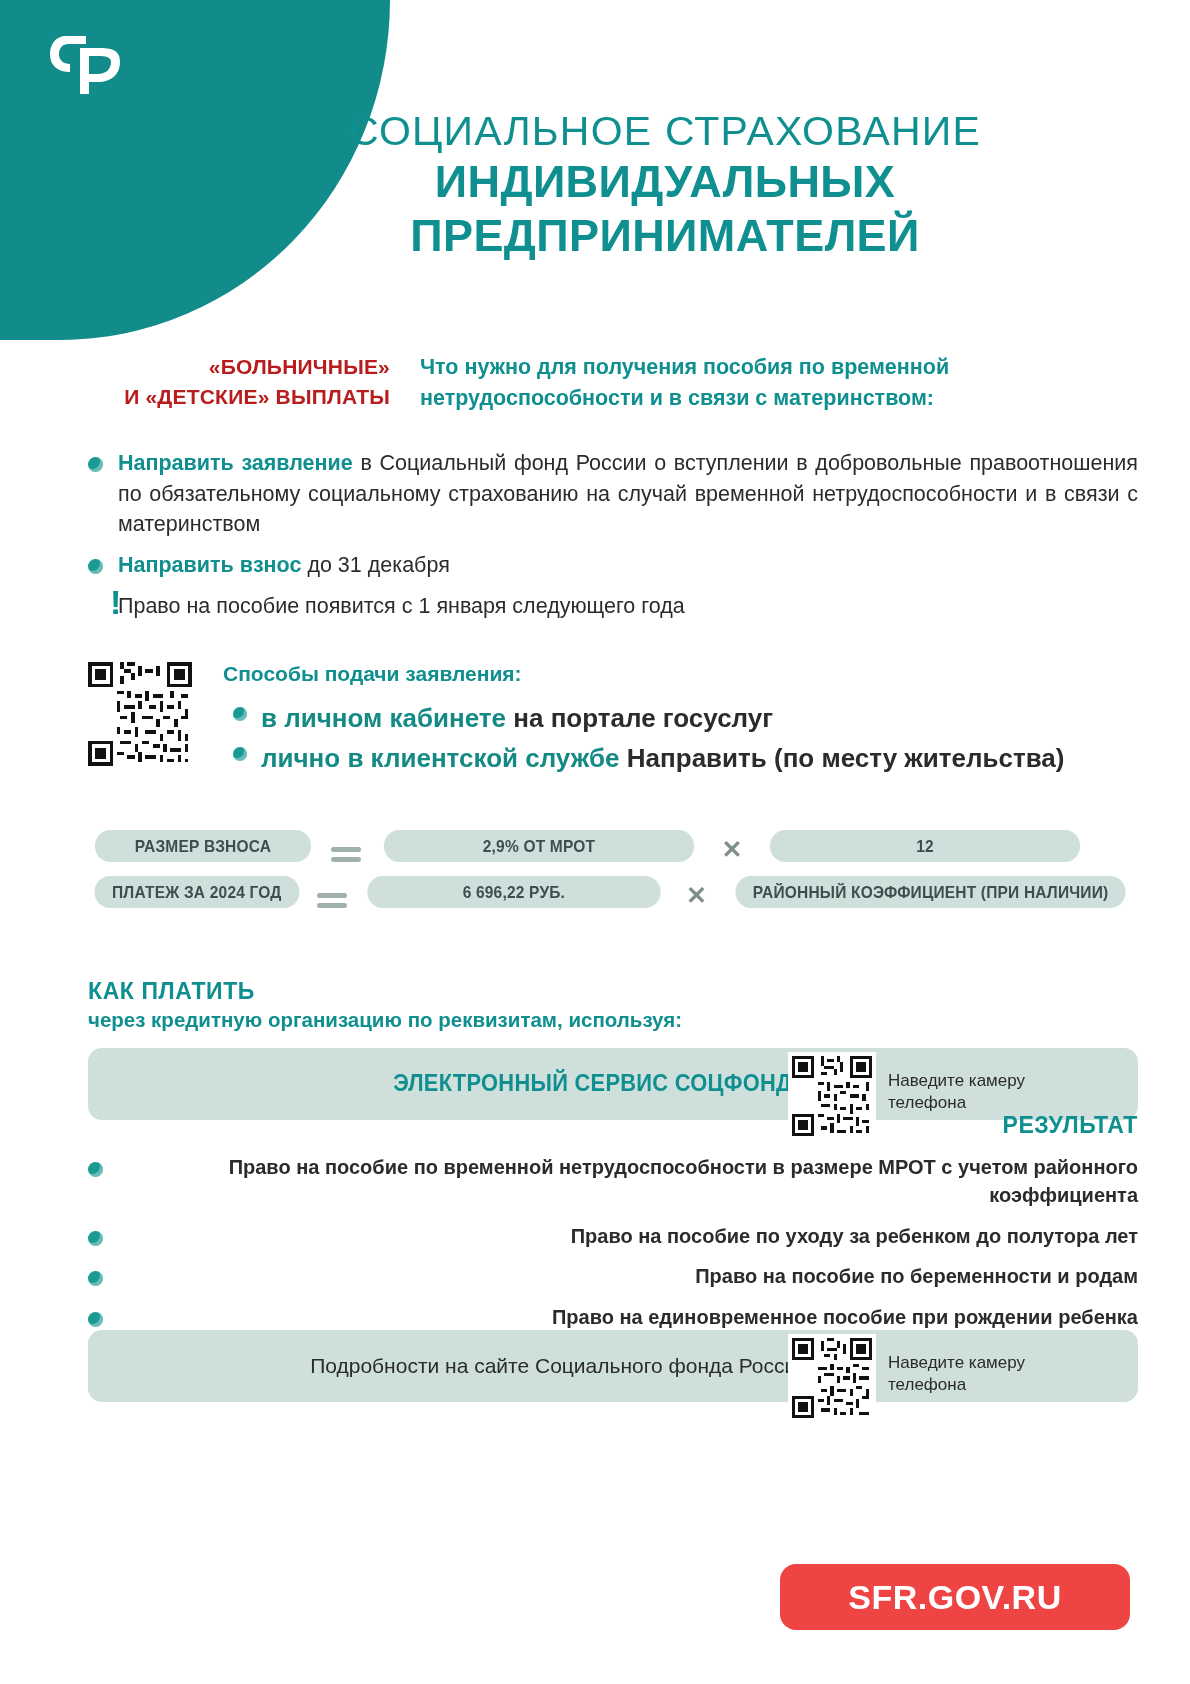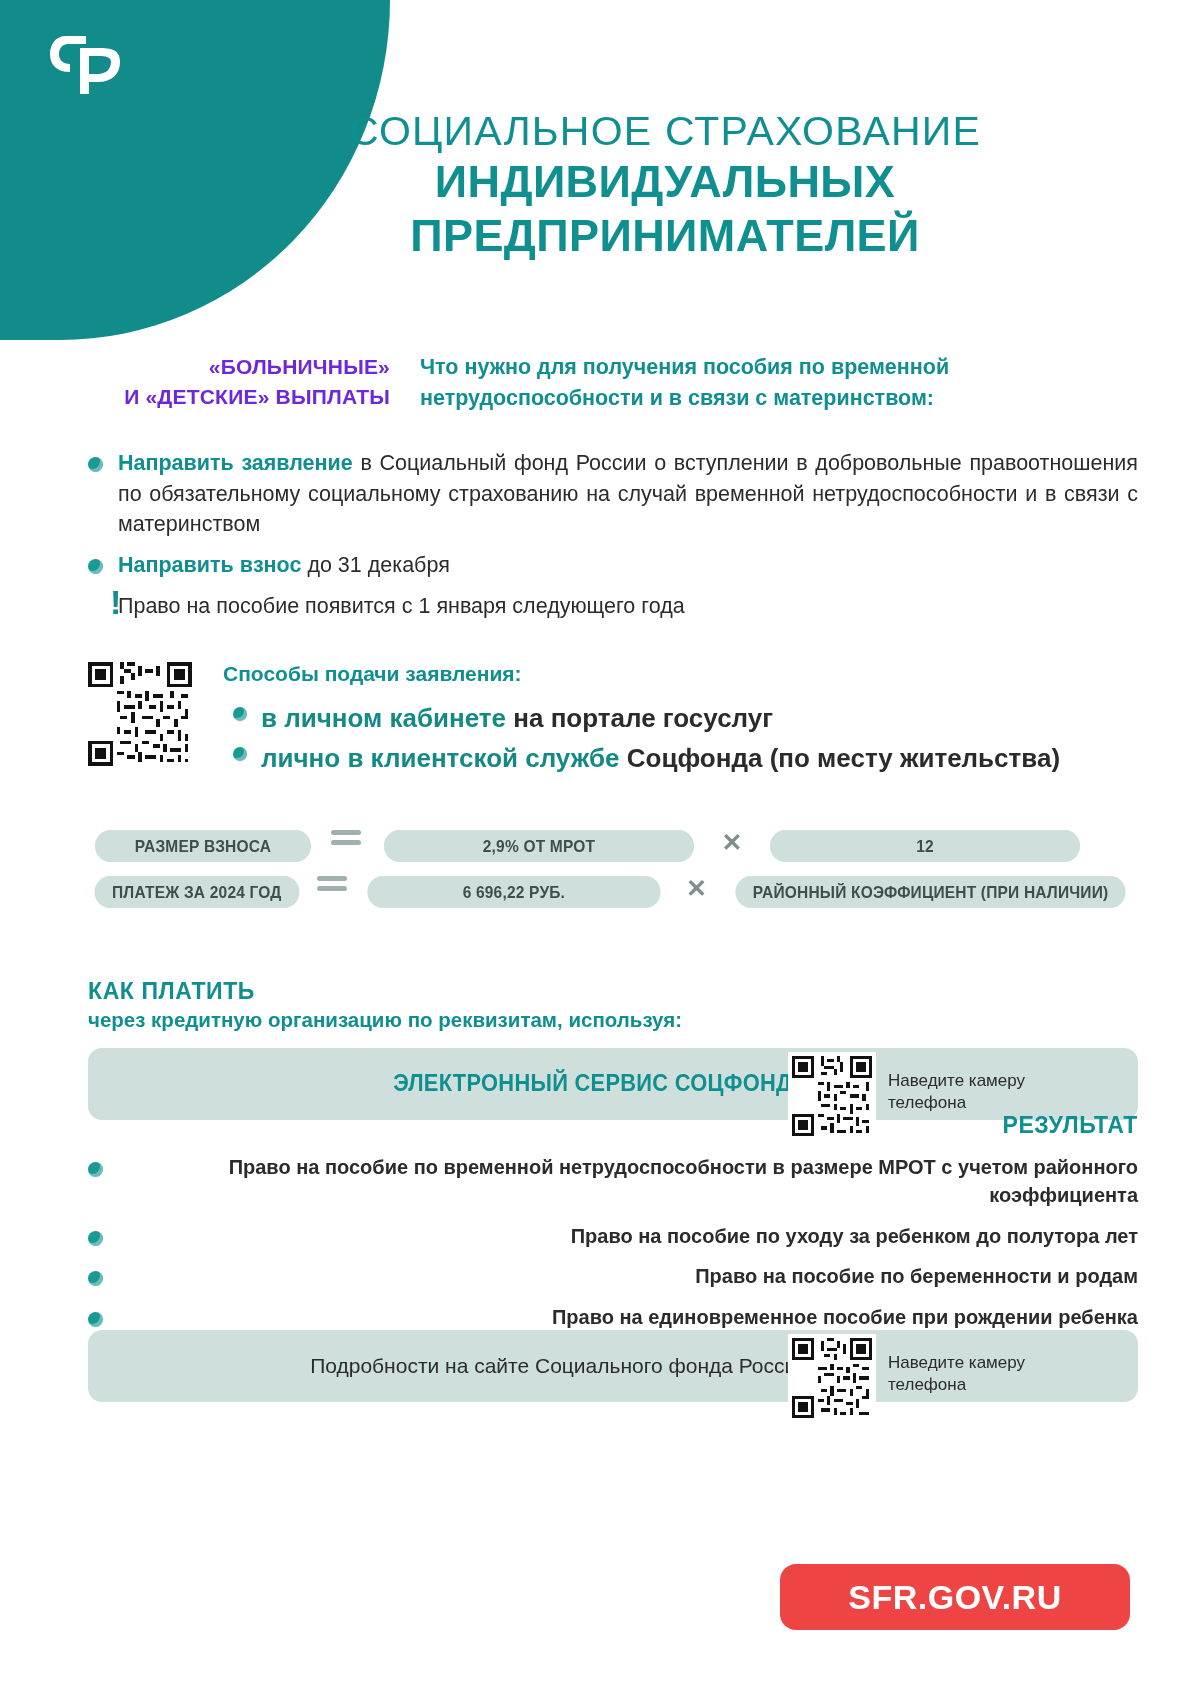--- a/index.html
+++ b/index.html
@@ -62,21 +62,21 @@
   .intro {
     position: absolute;
     left: 0; top: 352px;
     width: 1190px;
   }
   .intro-left {
     position: absolute;
     left: 60px; top: 0;
     width: 330px;
     text-align: right;
-    color: #6d28d9;
+    color: #b91c1c;
     font-weight: bold;
     font-size: 21px;
     line-height: 1.45;
     letter-spacing: 0.2px;
   }
   .intro-right {
     position: absolute;
     left: 420px; top: 0;
     width: 700px;
     color: #0f8f8f;
@@ -164,21 +164,21 @@
   .ways-item .dot { top: 9px; width: 14px; height: 14px; }
 
   
   .formulas {
     position: absolute;
     left: 88px; top: 830px;
     width: 1050px;
   }
   .frow {
     display: flex;
-    align-items: flex-start;
+    align-items: flex-end;
     margin-bottom: 14px;
   }
   .pill {
     background: #cfe0dc;
     border-radius: 18px;
     height: 32px;
     display: flex;
     align-items: center;
     justify-content: center;
     color: #3d4f4c;
@@ -464,21 +464,21 @@
   <div class="ways-body">
     <div class="ways-title">Способы подачи заявления:</div>
 
     <div class="ways-item">
       <span class="dot"></span>
       <b>в личном кабинете</b><span> на портале госуслуг</span>
     </div>
 
     <div class="ways-item">
       <span class="dot"></span>
-      <b>лично в клиентской службе</b><span> Соцфонда (по месту жительства)</span>
+      <b>лично в клиентской службе</b><span> Направить (по месту жительства)</span>
     </div>
   </div>
 </div>
 
 <div class="formulas">
 
   <div class="frow">
     <div class="pill pill-label">РАЗМЕР ВЗНОСА</div>
     <div class="op op-eq">
         <span></span>

